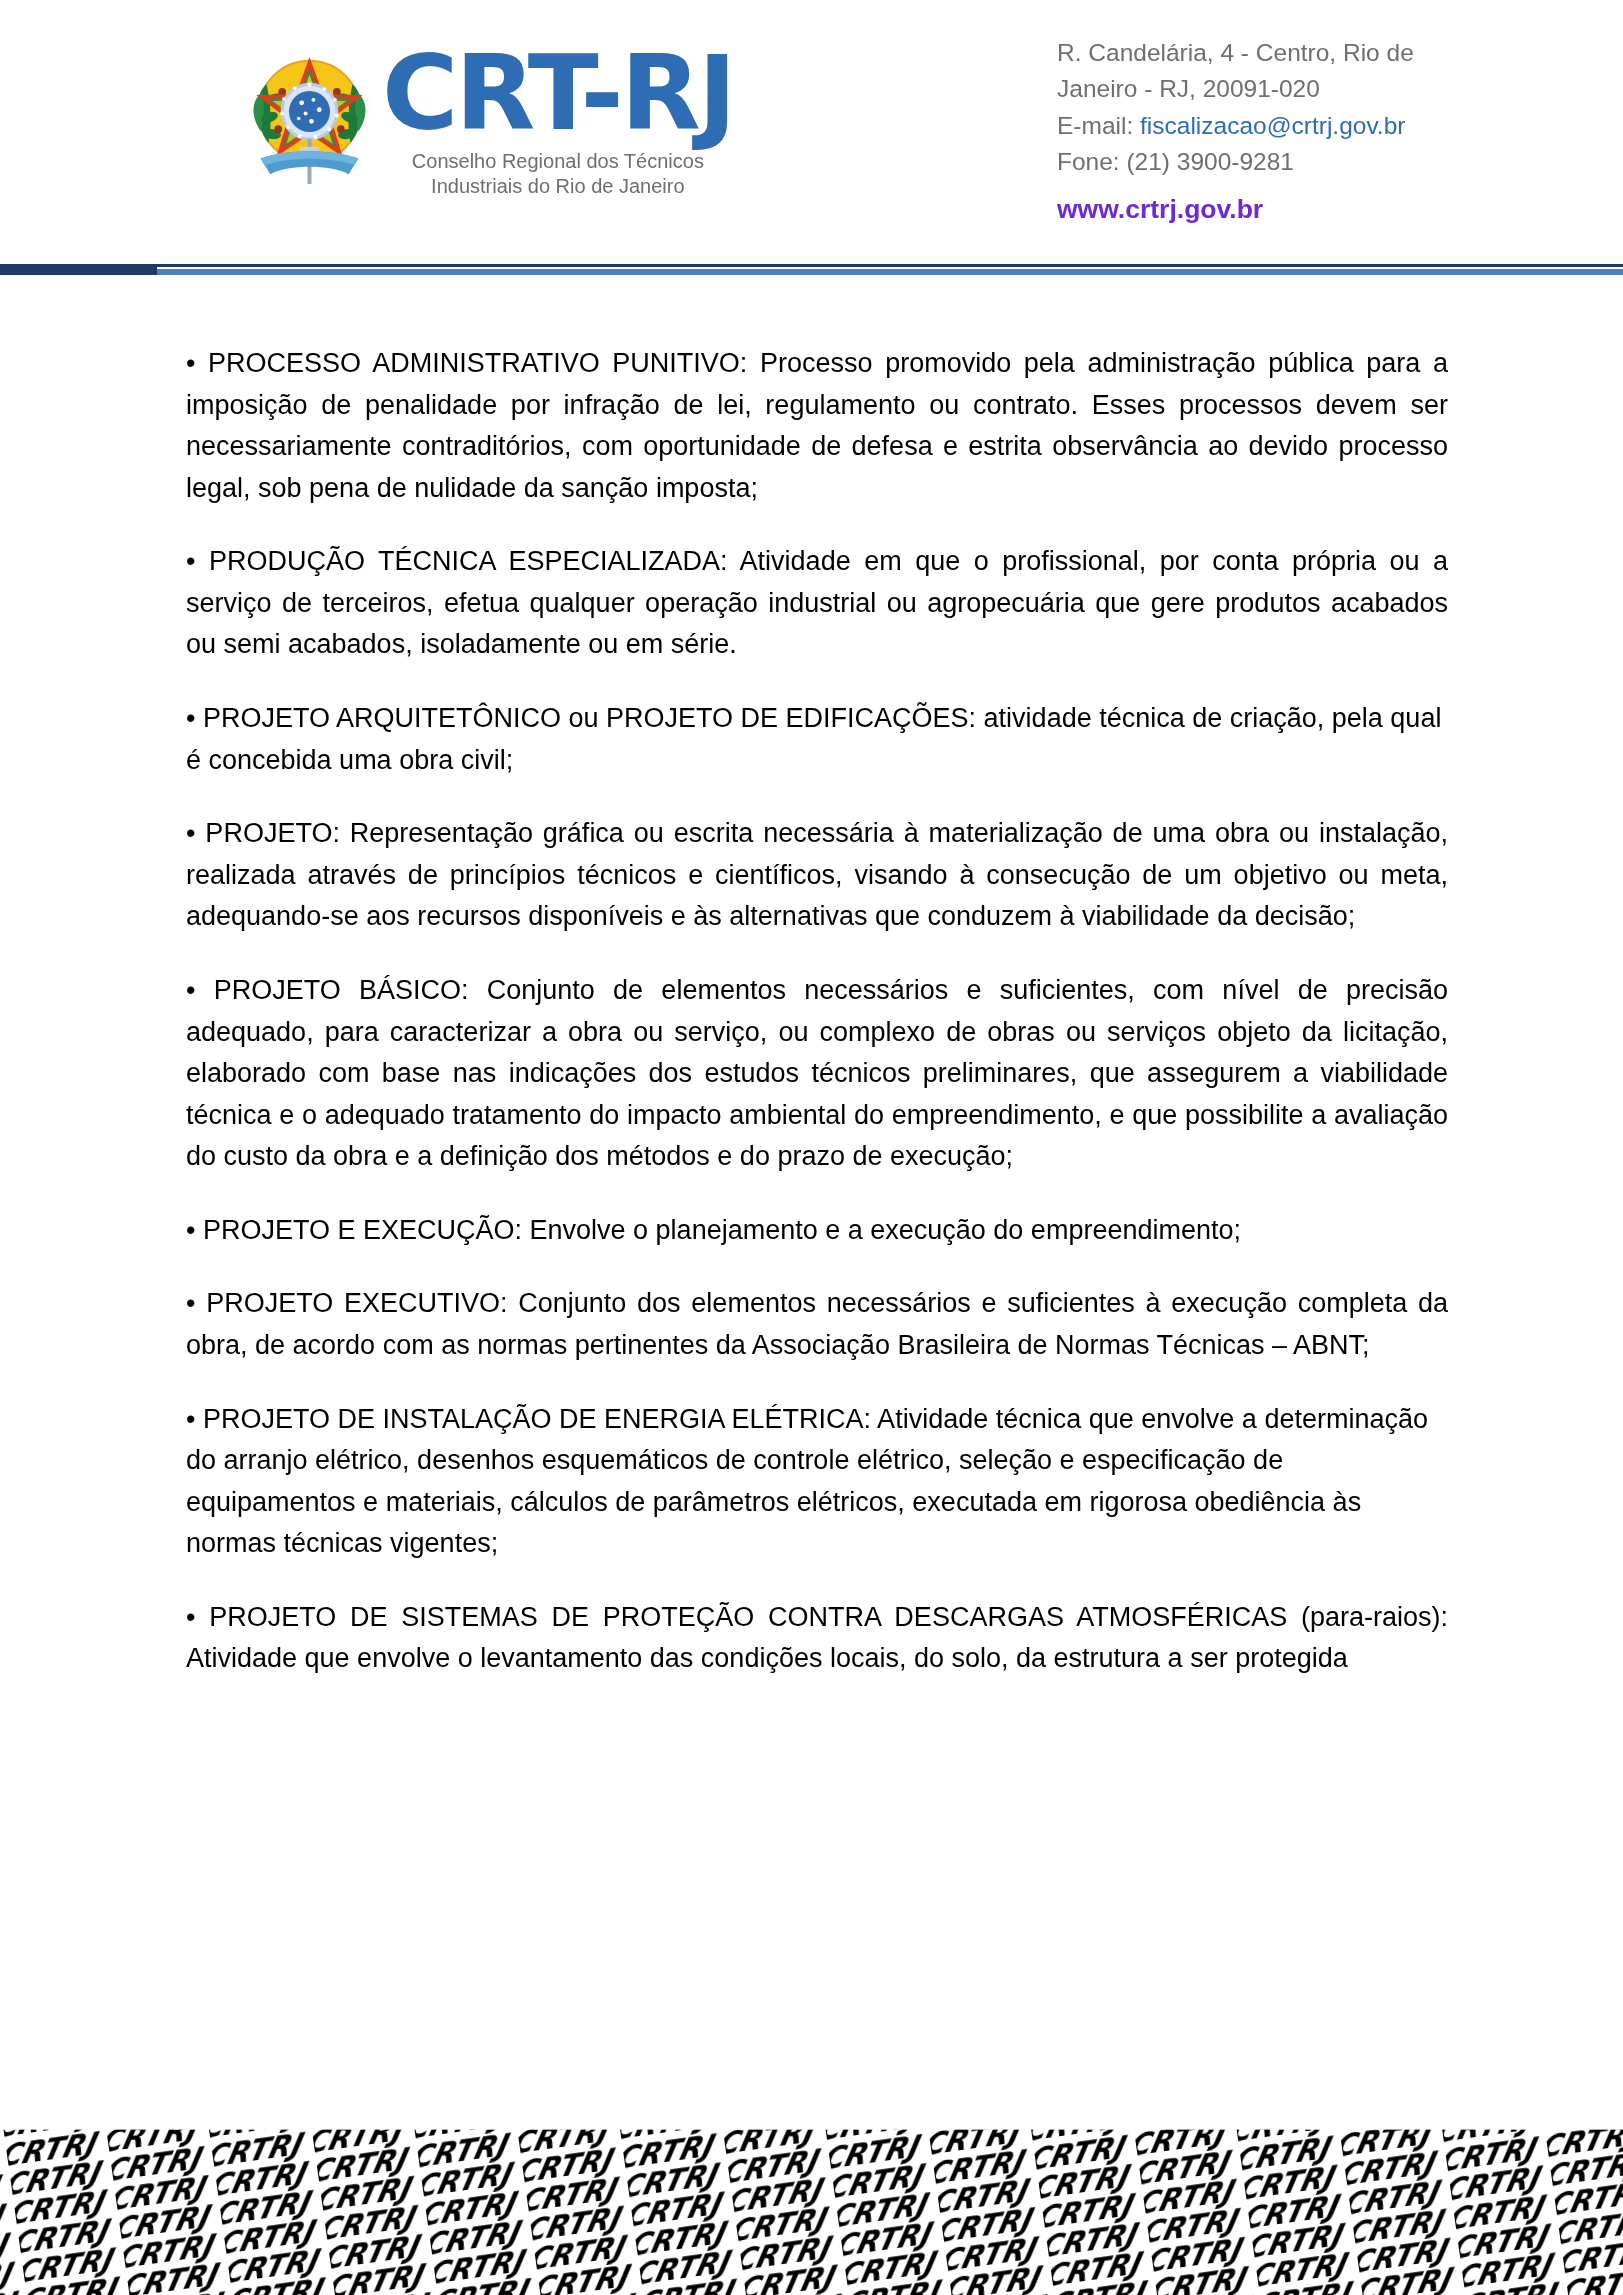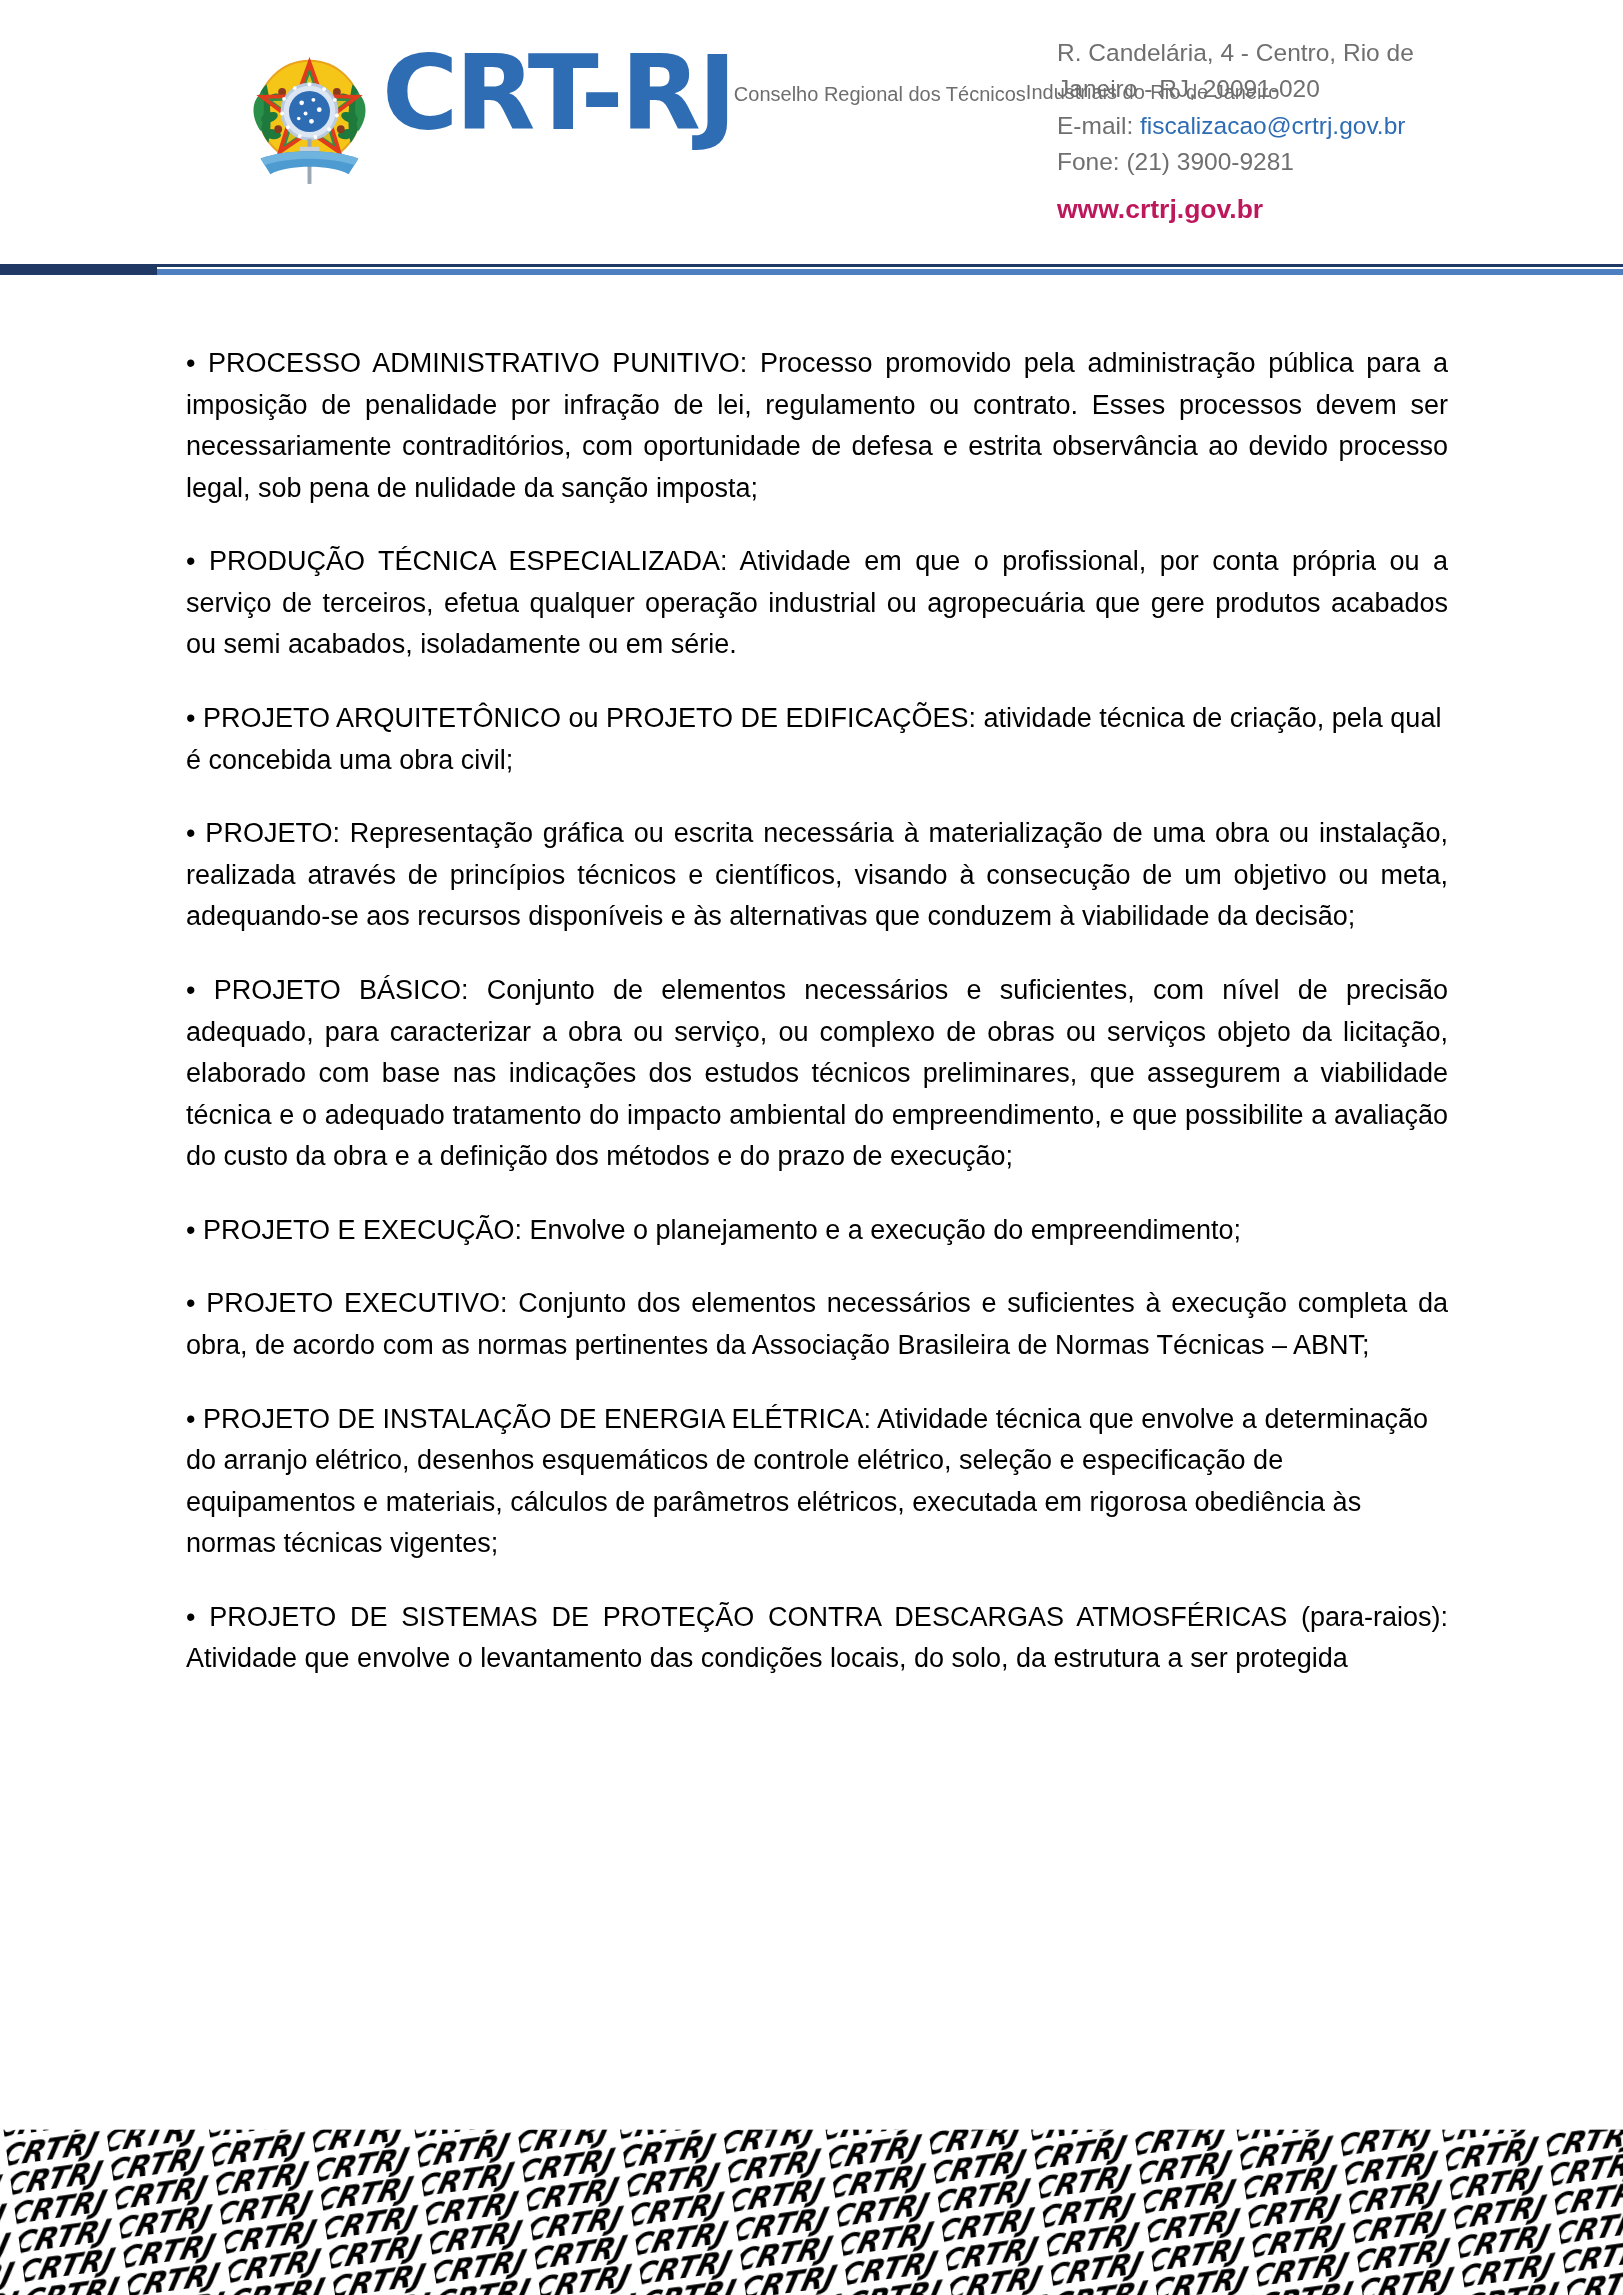--- a/index.html
+++ b/index.html
@@ -41,20 +41,21 @@
   .coat-of-arms {
     width: 133px;
     height: 145px;
     flex: 0 0 auto;
     margin-top: 7.8px;
   }
 
   .logo-text-block {
     margin-left: 5.9px;
     display: flex;
+    flex-direction: column;
     align-items: center;
   }
 
   .logo-wordmark {
     font-family: "DejaVu Sans", sans-serif;
     font-weight: bold;
     font-size: 104px;
     line-height: 1.0;
     letter-spacing: -2.9px;
     color: #2E6DB4;
@@ -83,21 +84,21 @@
     white-space: nowrap;
   }
   .contact-line { display: block; }
   .contact-link {
     color: #2E6DB4;
     text-decoration: none;
   }
   .contact-site {
     display: block;
     margin-top: 9.8px;
-    color: #be185d;
+    color: #6d28d9;
     font-weight: bold;
     font-size: 26.5px;
     text-decoration: none;
   }
 
   
   .header-rule-thin {
     position: absolute;
     left: 0;
     top: 264px;

